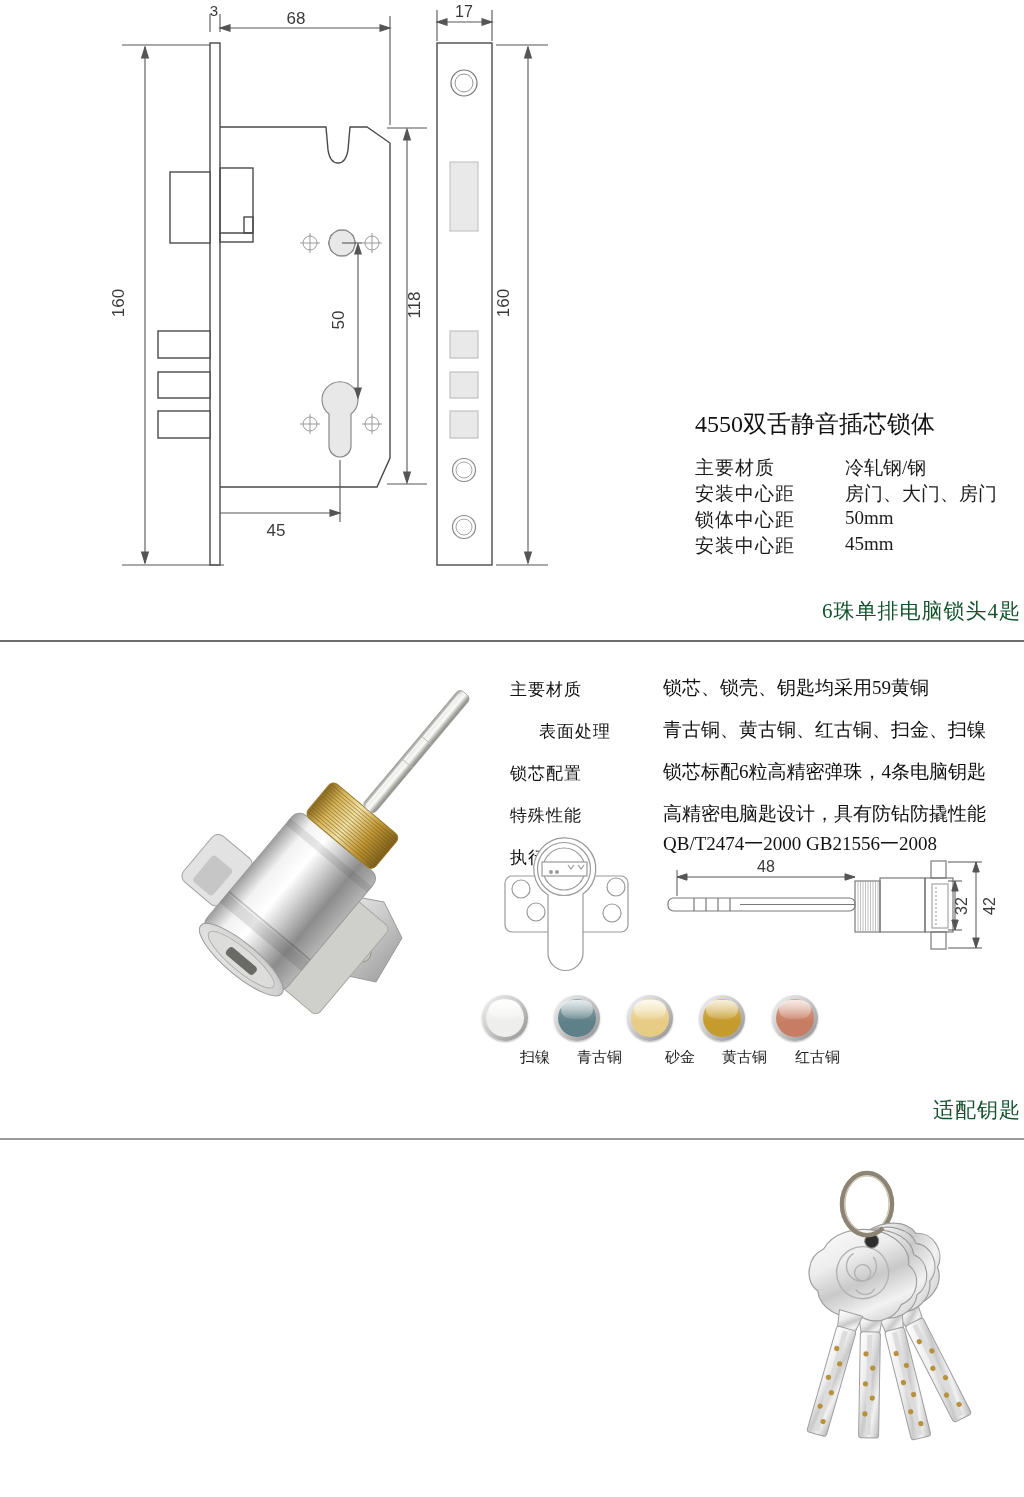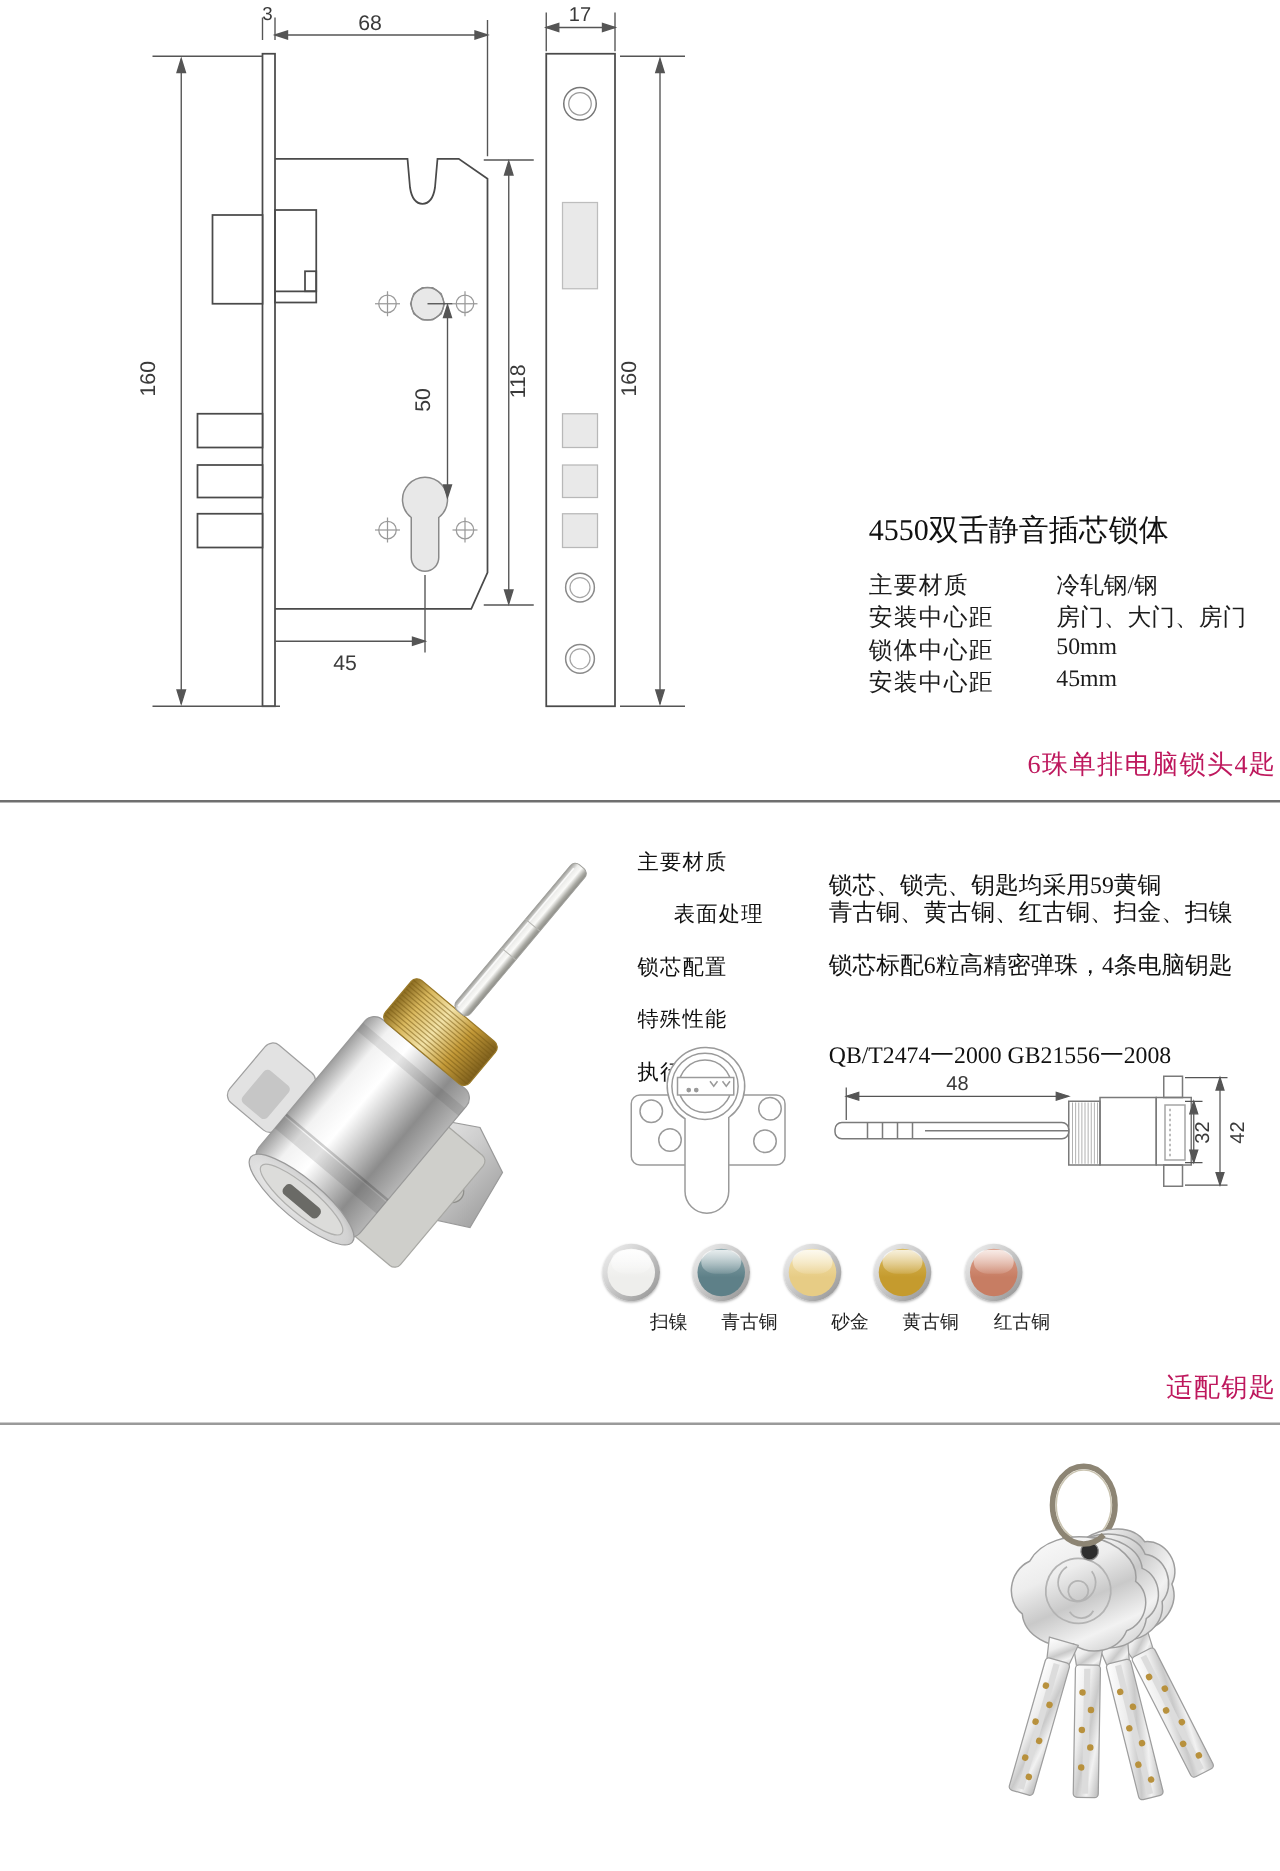--- a/index.html
+++ b/index.html
@@ -1,21 +1,21 @@
 <!DOCTYPE html>
 <html><head>
 <meta charset="utf-8">
 <style>
   html,body{margin:0;padding:0;background:#fff;}
   .page{position:relative;width:1024px;height:1497px;background:#ffffff;overflow:hidden;
         font-family:"Liberation Serif",serif;color:#1c1c1c;}
   .abs{position:absolute;}
   svg text{font-family:"Liberation Sans",sans-serif;fill:#3a3a3a;}
   .divider{position:absolute;left:0;width:1024px;height:2px;}
-  .sec-title{position:absolute;right:3px;text-align:right;font-size:21px;color:#be185d;letter-spacing:1px;}
+  .sec-title{position:absolute;right:3px;text-align:right;font-size:21px;color:#14532d;letter-spacing:1px;}
   .p1-title{position:absolute;left:695px;top:408px;font-size:24px;color:#111;}
   .spec1-row{position:absolute;left:695px;width:335px;display:flex;font-size:19px;}
   .spec1-row .lbl{flex:0 0 150px;letter-spacing:1px;}
   .spec2-lbl{position:absolute;left:510px;width:150px;font-size:17px;letter-spacing:1px;color:#111;}
   .spec2-val{position:absolute;left:663px;width:360px;font-size:19px;color:#111;white-space:nowrap;}
   .swatch{position:absolute;top:995px;width:46px;height:46px;border-radius:50%;
           background:linear-gradient(135deg,#f4f4f4 0%,#cbcbcb 45%,#8f8f8f 100%);
           box-shadow:0 1px 2px rgba(0,0,0,.3);}
   .swatch-fill{position:absolute;left:4px;top:4px;right:4px;bottom:4px;border-radius:50%;background:#ddd;}
   .swatch-shine{position:absolute;left:7px;right:7px;top:5px;height:42%;border-radius:50%/70%;
@@ -214,26 +214,27 @@
       </g>
       <g>
         <ellipse cx="213" cy="901" rx="16" ry="53" fill="url(#faceG)" stroke="#9a9a9a" stroke-width="1"></ellipse>
         <ellipse cx="213" cy="901" rx="11" ry="42" fill="#dcdcda" stroke="#b0b0ae" stroke-width="1"></ellipse>
         <rect x="207" y="884" width="10" height="36" rx="4" fill="#6a6a66"></rect>
       </g>
     </g>
   </svg>
 
   <div class="spec2-lbl" style="top:678px;">主要材质</div>
-  <div class="spec2-val" style="top:675px;margin-top:20px;">锁芯、锁壳、钥匙均采用59黄铜</div>
+  <div class="spec2-val" style="top:675px;">锁芯、锁壳、钥匙均采用59黄铜</div>
   <div class="spec2-lbl" style="top:720px;margin-left:29px;">表面处理</div>
   <div class="spec2-val" style="top:717px;">青古铜、黄古铜、红古铜、扫金、扫镍</div>
   <div class="spec2-lbl" style="top:762px;">锁芯配置</div>
   <div class="spec2-val" style="top:759px;">锁芯标配6粒高精密弹珠，4条电脑钥匙</div>
   <div class="spec2-lbl" style="top:804px;">特殊性能</div>
+  <div class="spec2-val" style="top:801px;">高精密电脑匙设计，具有防钻防撬性能</div>
   <div class="spec2-lbl" style="top:846px;">执行标准</div>
   <div class="spec2-val" style="top:815px;margin-top:16px;">QB/T2474一2000 GB21556一2008</div>
 
   <svg class="abs" style="left:495px;top:833px;" width="155" height="150" viewBox="495 833 155 150">
     <g stroke="#9a9a9a" stroke-width="1.2" fill="#ffffff">
       <rect x="505" y="876" width="123" height="56" rx="7"></rect>
       <circle cx="521" cy="889" r="9" fill="none"></circle>
       <circle cx="536" cy="912" r="9" fill="none"></circle>
       <circle cx="616" cy="887" r="9" fill="none"></circle>
       <circle cx="612" cy="913" r="9" fill="none"></circle>

